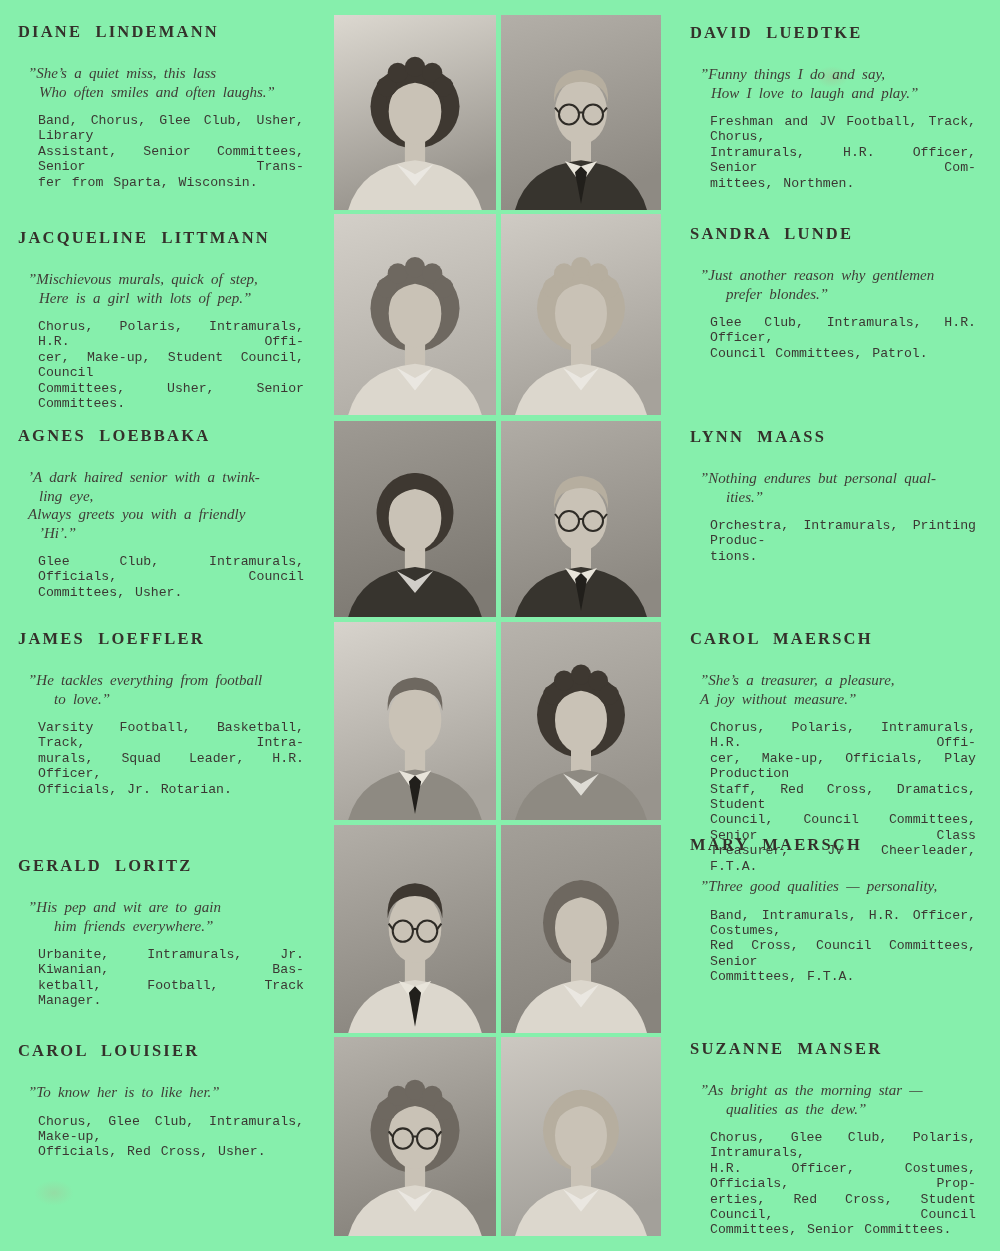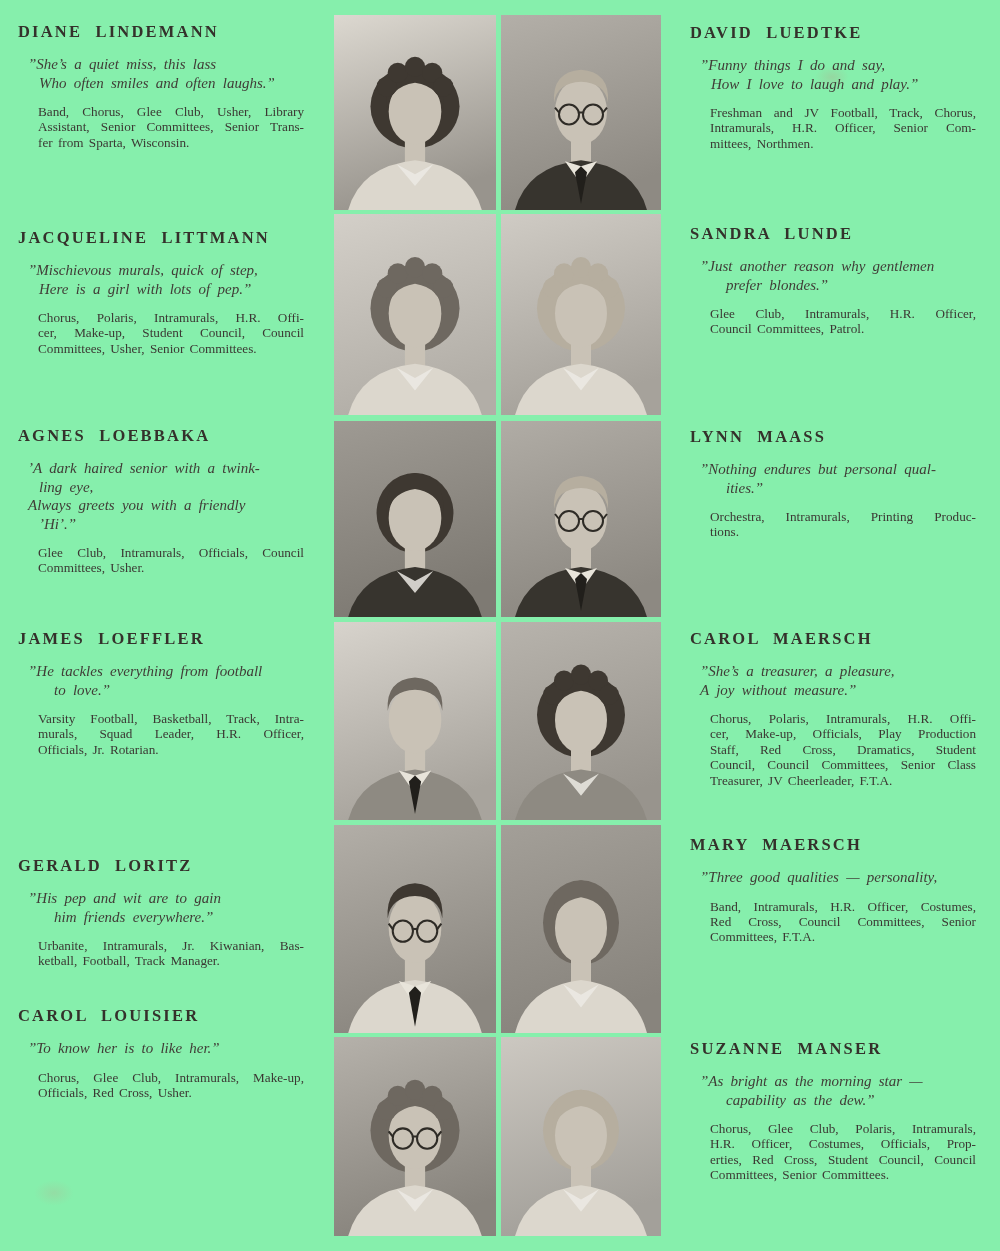--- a/index.html
+++ b/index.html
@@ -7,25 +7,25 @@
     position:relative;width:1000px;height:1251px;background:#86efac;
     font-family:"Liberation Serif",serif;color:#3b3833;overflow:hidden;
   }
   .entry{position:absolute;}
   .entry-left{left:18px;width:294px;}
   .entry-right{left:690px;width:292px;}
   .s-name{
     font-size:16.5px;font-weight:bold;letter-spacing:2.2px;word-spacing:7px;
     color:#34312b;white-space:nowrap;
   }
-  .s-quote{margin:13px 0 0 10px;font-style:italic;font-size:15px;line-height:18.5px;word-spacing:3.5px;color:#403d37;}
+  .s-quote{margin:22px 0 0 10px;font-style:italic;font-size:15px;line-height:18.5px;word-spacing:3.5px;color:#403d37;}
   .q-i0{padding-left:0;}
   .q-i1{padding-left:11px;}
   .q-i2{padding-left:26px;}
-  .s-acts{margin:12px 0 0 20px;width:266px;font-size:13.2px;line-height:15.4px;word-spacing:2px;}
+  .s-acts{margin:12px 0 0 20px;width:266px;font-size:13.2px;line-height:15.4px;word-spacing:2px;font-family:Liberation Mono, monospace;}
   .a-line{text-align:justify;text-align-last:justify;white-space:normal;}
   .a-last{text-align-last:left;}
   .photo{position:absolute;}
   .photo svg{display:block;}
   .stain{position:absolute;border-radius:50%;pointer-events:none;}
   .stain-1{left:815px;top:66px;width:34px;height:22px;background:radial-gradient(ellipse,rgba(205,130,120,0.22),rgba(205,130,120,0) 70%);}
   .stain-2{left:34px;top:1180px;width:40px;height:26px;background:radial-gradient(ellipse,rgba(210,140,130,0.18),rgba(210,140,130,0) 70%);}
 </style>
 </head>
 <body>
@@ -86,21 +86,21 @@
       <div class="s-name">GERALD LORITZ</div>
       <div class="s-quote">
         <div class="q-line q-i0">”His pep and wit are to gain</div>
         <div class="q-line q-i2">him friends everywhere.”</div>
       </div>
       <div class="s-acts">
         <div class="a-line">Urbanite, Intramurals, Jr. Kiwanian, Bas-</div>
         <div class="a-line a-last">ketball, Football, Track Manager.</div>
       </div>
     </div>
-    <div class="entry entry-left" style="top: 1006px;">
+    <div class="entry entry-left" style="top: 1041px;">
       <div class="s-name">CAROL LOUISIER</div>
       <div class="s-quote">
         <div class="q-line q-i0">”To know her is to like her.”</div>
       </div>
       <div class="s-acts">
         <div class="a-line">Chorus, Glee Club, Intramurals, Make-up,</div>
         <div class="a-line a-last">Officials, Red Cross, Usher.</div>
       </div>
     </div>
     <div class="entry entry-right" style="top: 23px;">
@@ -159,21 +159,21 @@
       <div class="s-acts">
         <div class="a-line">Band, Intramurals, H.R. Officer, Costumes,</div>
         <div class="a-line">Red Cross, Council Committees, Senior</div>
         <div class="a-line a-last">Committees, F.T.A.</div>
       </div>
     </div>
     <div class="entry entry-right" style="top: 1039px;">
       <div class="s-name">SUZANNE MANSER</div>
       <div class="s-quote">
         <div class="q-line q-i0">”As bright as the morning star —</div>
-        <div class="q-line q-i2">capability as the dew.”</div>
+        <div class="q-line q-i2">qualities as the dew.”</div>
       </div>
       <div class="s-acts">
         <div class="a-line">Chorus, Glee Club, Polaris, Intramurals,</div>
         <div class="a-line">H.R. Officer, Costumes, Officials, Prop-</div>
         <div class="a-line">erties, Red Cross, Student Council, Council</div>
         <div class="a-line a-last">Committees, Senior Committees.</div>
       </div>
     </div>
     <div class="photo" role="img" aria-label="young woman with dark curly hair and light blouse" style="top: 15px; left: 334px; width: 162px; height: 195px;">
       <svg viewBox="0 0 160 196" preserveAspectRatio="none" width="100%" height="100%">

